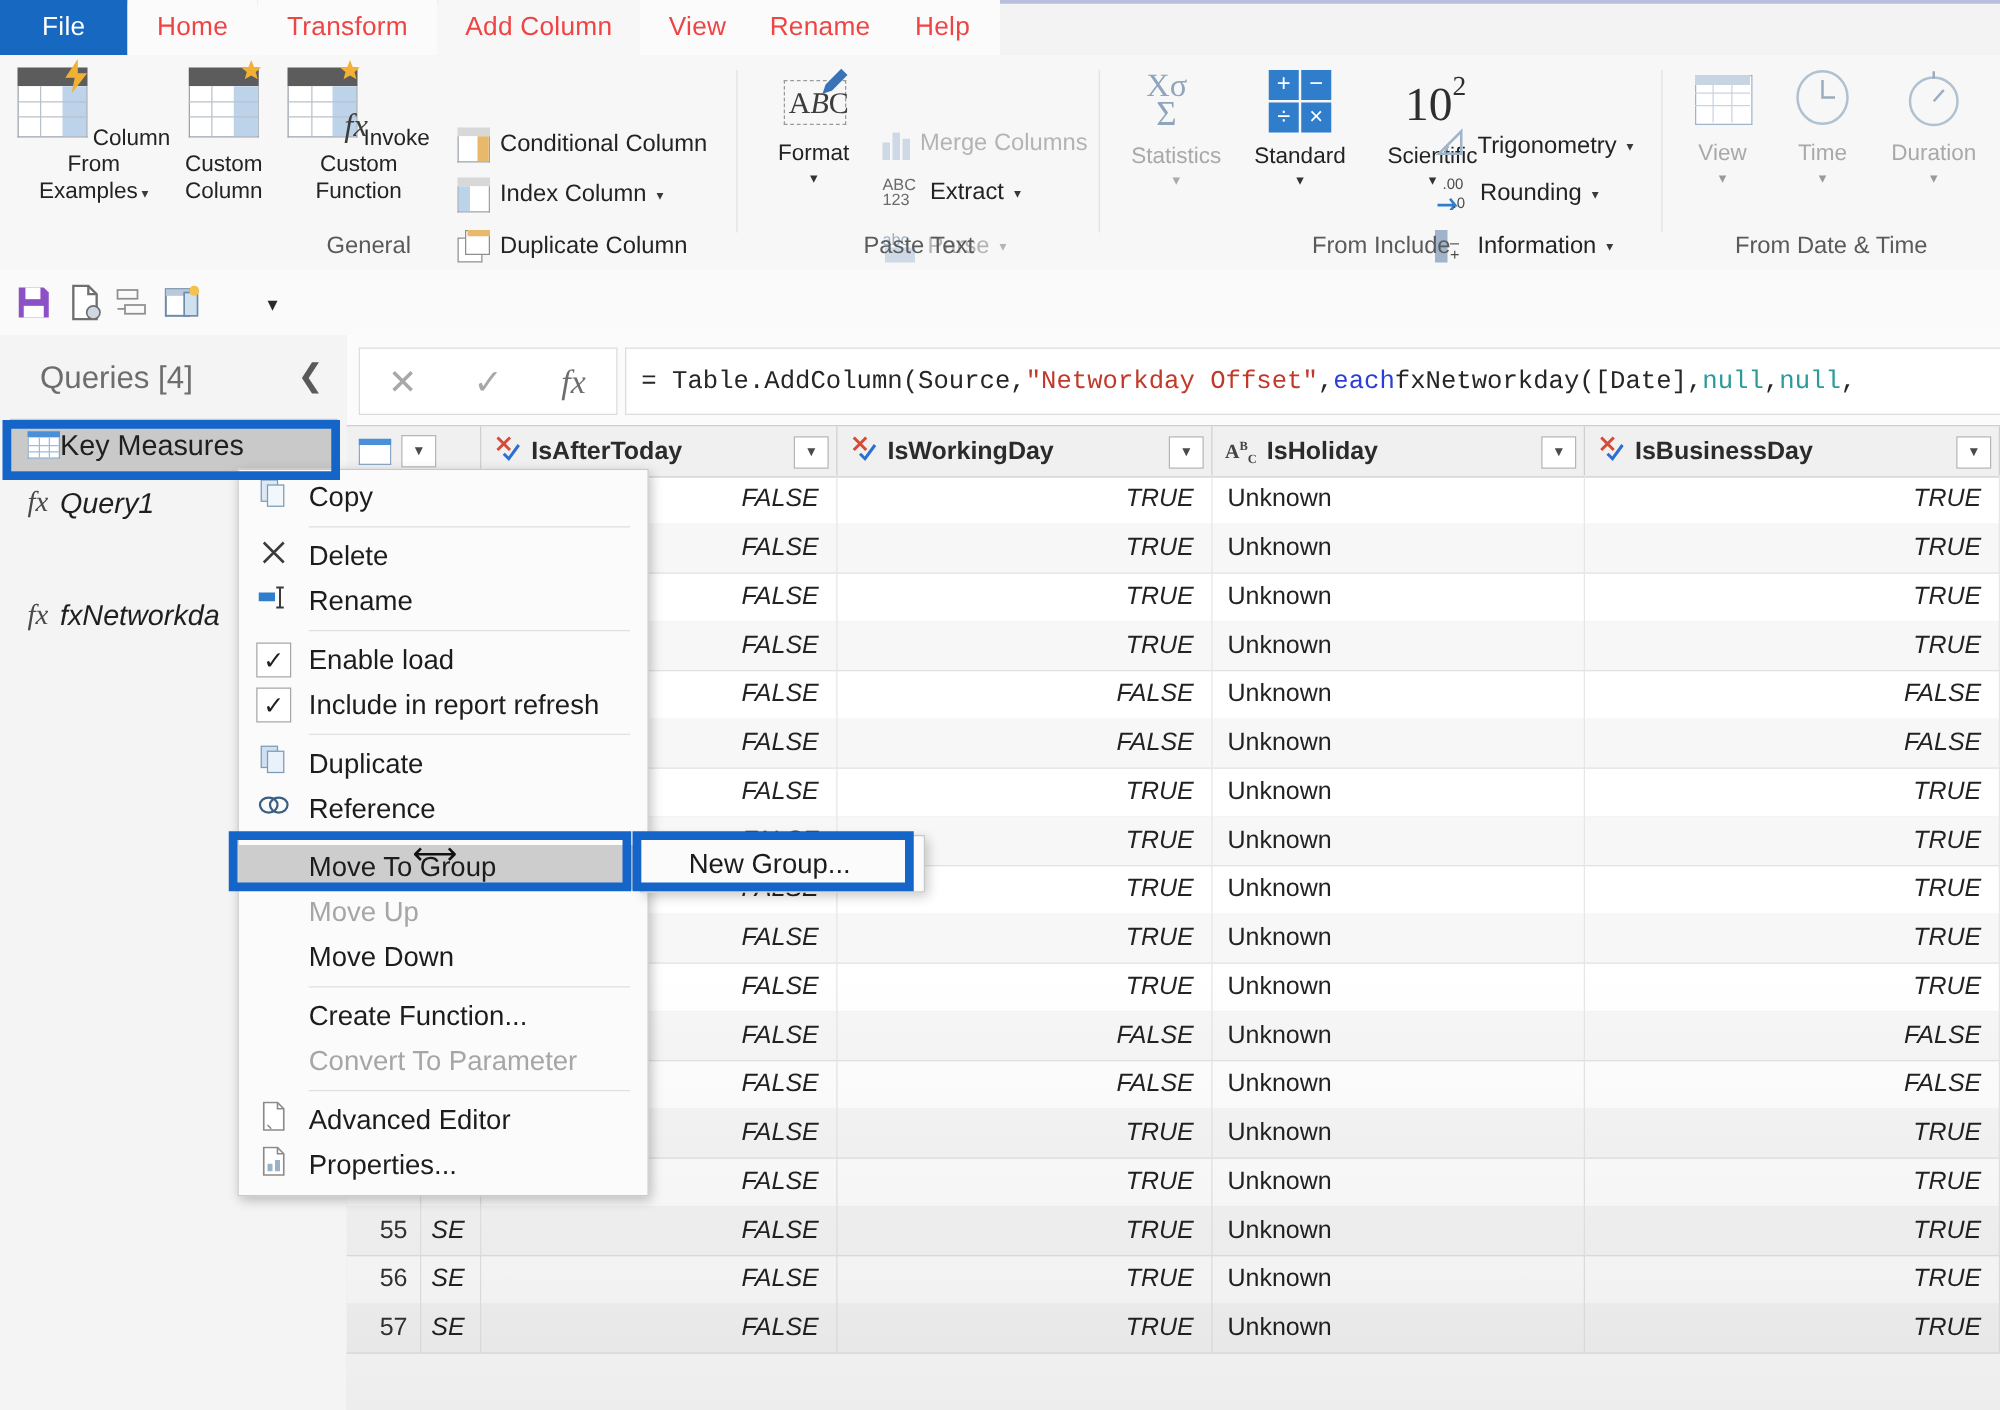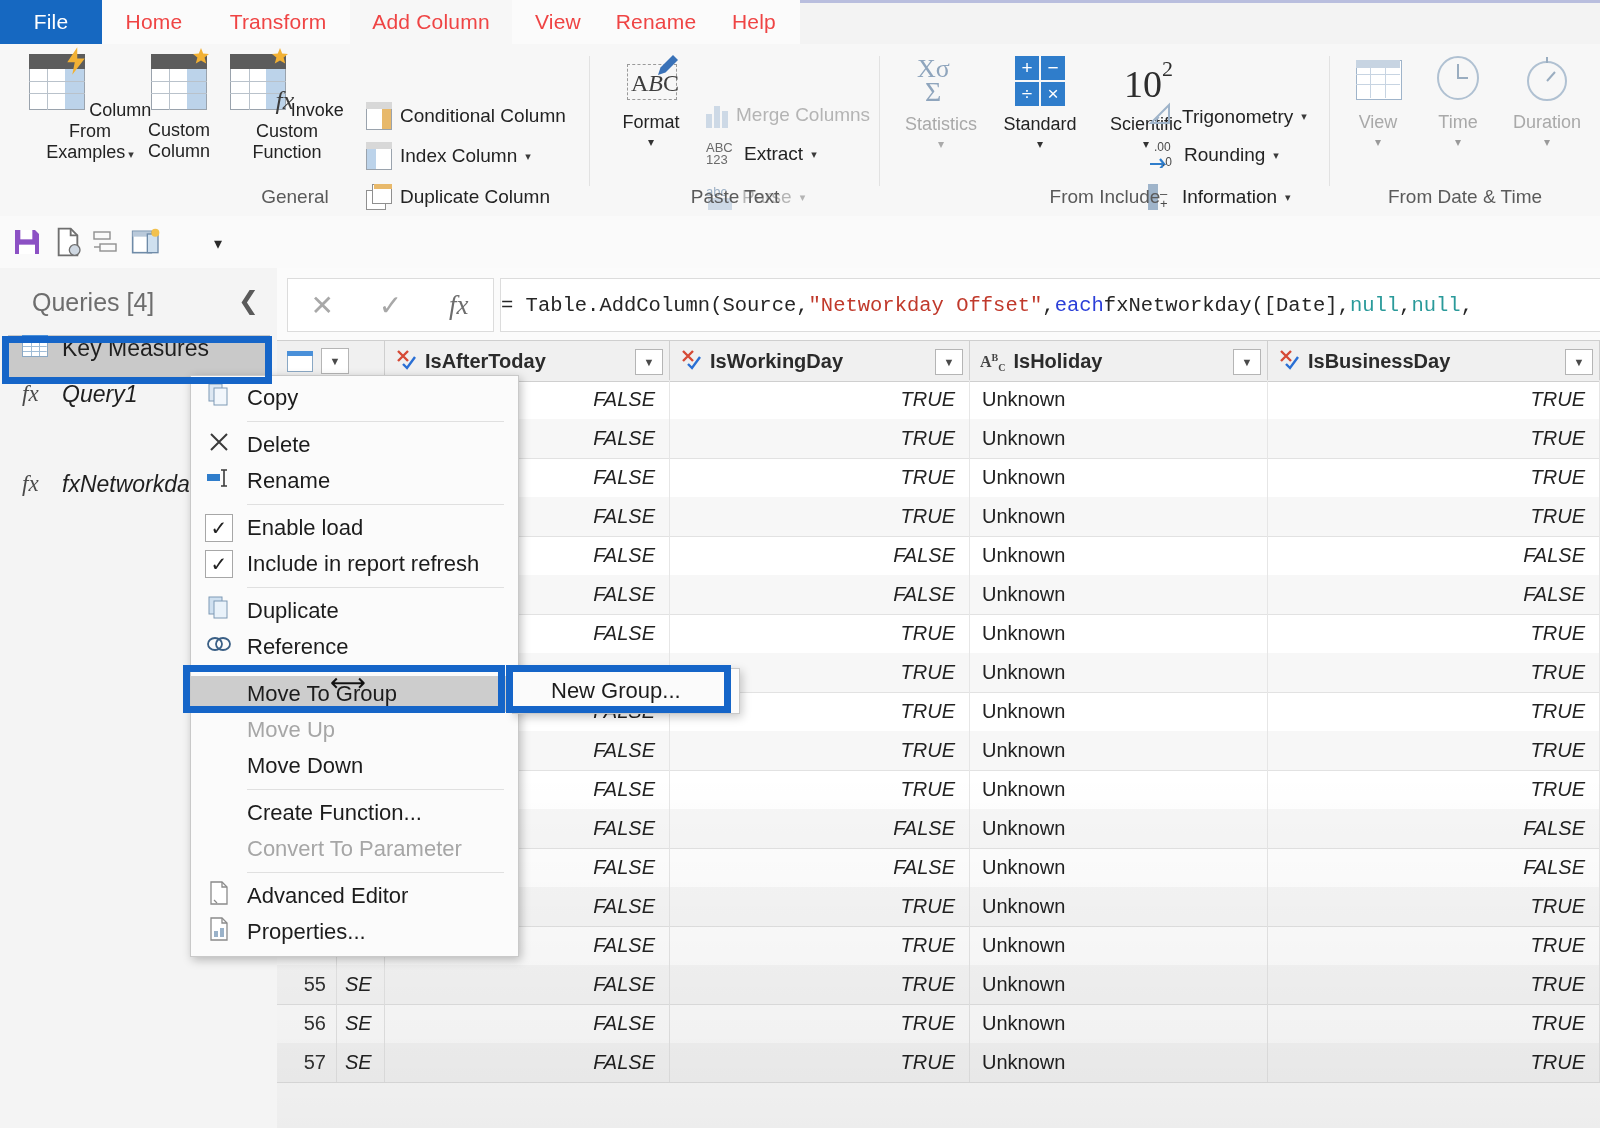--- a/index.html
+++ b/index.html
@@ -50,42 +50,42 @@
   .tbl-ico .h1{position:absolute;left:0;right:0;top:48%;height:1px;background:#b9c2cb;}
   .tbl-ico .h2{position:absolute;left:0;right:0;top:70%;height:1px;background:#b9c2cb;}
 
   
   .qat{position:absolute;left:0;top:216px;width:1600px;height:52px;background:#fafafa;border-bottom:1px solid #e0e0e0;}
 
   
   .qpane{position:absolute;left:0;top:268px;width:277px;height:860px;background:#f4f4f4;border-right:1px solid #d7d7d7;}
   .qtitle{position:absolute;left:32px;top:20px;font-size:25px;color:#6d6d6d;}
   .qcollapse{position:absolute;right:18px;top:18px;font-size:25px;color:#5a5a5a;cursor:default;}
-  .qitem{position:absolute;left:8px;width:262px;height:42px;display:flex;align-items:flex-start;gap:14px;
+  .qitem{position:absolute;left:8px;width:262px;height:42px;display:flex;align-items:center;
          font-size:23px;color:#1f1f1f;cursor:default;padding-left:14px;box-sizing:border-box;}
   .qitem.sel{background:#c9c9c9;}
   .qitem .fx{font-style:italic;font-family:"Liberation Serif",serif;font-size:23px;color:#4a4a4a;width:26px;}
   .qitem .nm{font-style:italic;}
   .qitem .nm.reg{font-style:normal;}
 
   .gridicon{width:26px;height:22px;position:relative;flex:0 0 auto;}
   .gridicon .gt{position:absolute;left:0;top:0;right:0;height:5px;background:#4a90d9;}
   .gridicon .gb{position:absolute;left:0;top:5px;right:0;bottom:0;background:#fff;border:1px solid #8aa8c4;border-top:none;}
   .gridicon .gv{position:absolute;top:5px;bottom:1px;width:1px;background:#9fbcd6;}
   .gridicon .gh{position:absolute;left:1px;right:1px;height:1px;background:#9fbcd6;}
 
   
   .fbar{position:absolute;left:277px;top:268px;width:1323px;height:72px;background:#fbfbfb;}
   .fbtns{position:absolute;left:10px;top:10px;width:205px;height:52px;background:#fff;border:1px solid #dcdcdc;
          display:flex;align-items:center;}
   .fbtn{flex:1;text-align:center;font-size:28px;color:#a8a8a8;cursor:default;}
   .fbtn.fxb{font-style:italic;font-family:"Liberation Serif",serif;color:#6d6d6d;font-size:27px;}
   .finput{position:absolute;left:223px;top:10px;right:0;height:52px;background:#fff;border:1px solid #dcdcdc;
           border-right:none;display:flex;align-items:center;overflow:hidden;
-          font-family:"Liberation Mono",monospace;font-size:20.5px;white-space:nowrap;color:#262626;}
+          font-family:"Liberation Mono",monospace;font-size:20.5px;white-space:nowrap;padding-left:12px;color:#262626;}
   .tok-str{color:#c0392b;}
   .tok-kw{color:#2b3fd8;}
   .tok-null{color:#2a9a9a;}
 
   
   .grid{position:absolute;left:277px;top:340px;width:1323px;height:788px;background:#fff;overflow:hidden;}
   .ghead{position:absolute;left:0;top:0;width:1323px;height:40px;background:#f0f0f0;border-bottom:1px solid #cfcfcf;border-top:1px solid #cfcfcf;}
   .gh{position:absolute;top:0;height:40px;box-sizing:border-box;border-right:1px solid #cfcfcf;
       display:flex;align-items:center;font-size:20px;font-weight:bold;color:#2b2b2b;}
   .gh .dt{margin:0 8px 0 10px;display:inline-block;}
@@ -135,21 +135,21 @@
     <div class="tab active" style="left:350px;width:162px;">Add Column</div>
     <div class="tab inactive" style="left:512px;width:92px;">View</div>
     <div class="tab inactive" style="left:604px;width:104px;">Rename</div>
     <div class="tab inactive" style="left:708px;width:92px;">Help</div>
   </div>
 
   <div class="ribbon">
 
     <div class="rgroup" style="left:0;width:590px;">
 
-      <div class="bigbtn" style="left:28px;width:124px;">
+      <div class="bigbtn" style="left:13px;width:124px;">
         <span class="ico tbl-ico" style="width:56px;height:56px;">
           <span class="hdr"></span><span class="bdy"></span><span class="rcol"></span>
           <span class="v1"></span><span class="h1"></span><span class="h2"></span>
           <svg style="position:absolute;right:-6px;top:-8px;" width="30" height="30" viewBox="0 0 24 24">
               <path d="M13 1 L5 13 h6 l-2 10 L19 10 h-6 z" fill="#f2b134"></path>
             </svg>
         </span>
         <span class="cap">Column From</span><br>
         <span class="cap">Examples</span><span class="caret"> ▾</span>
       </div>

